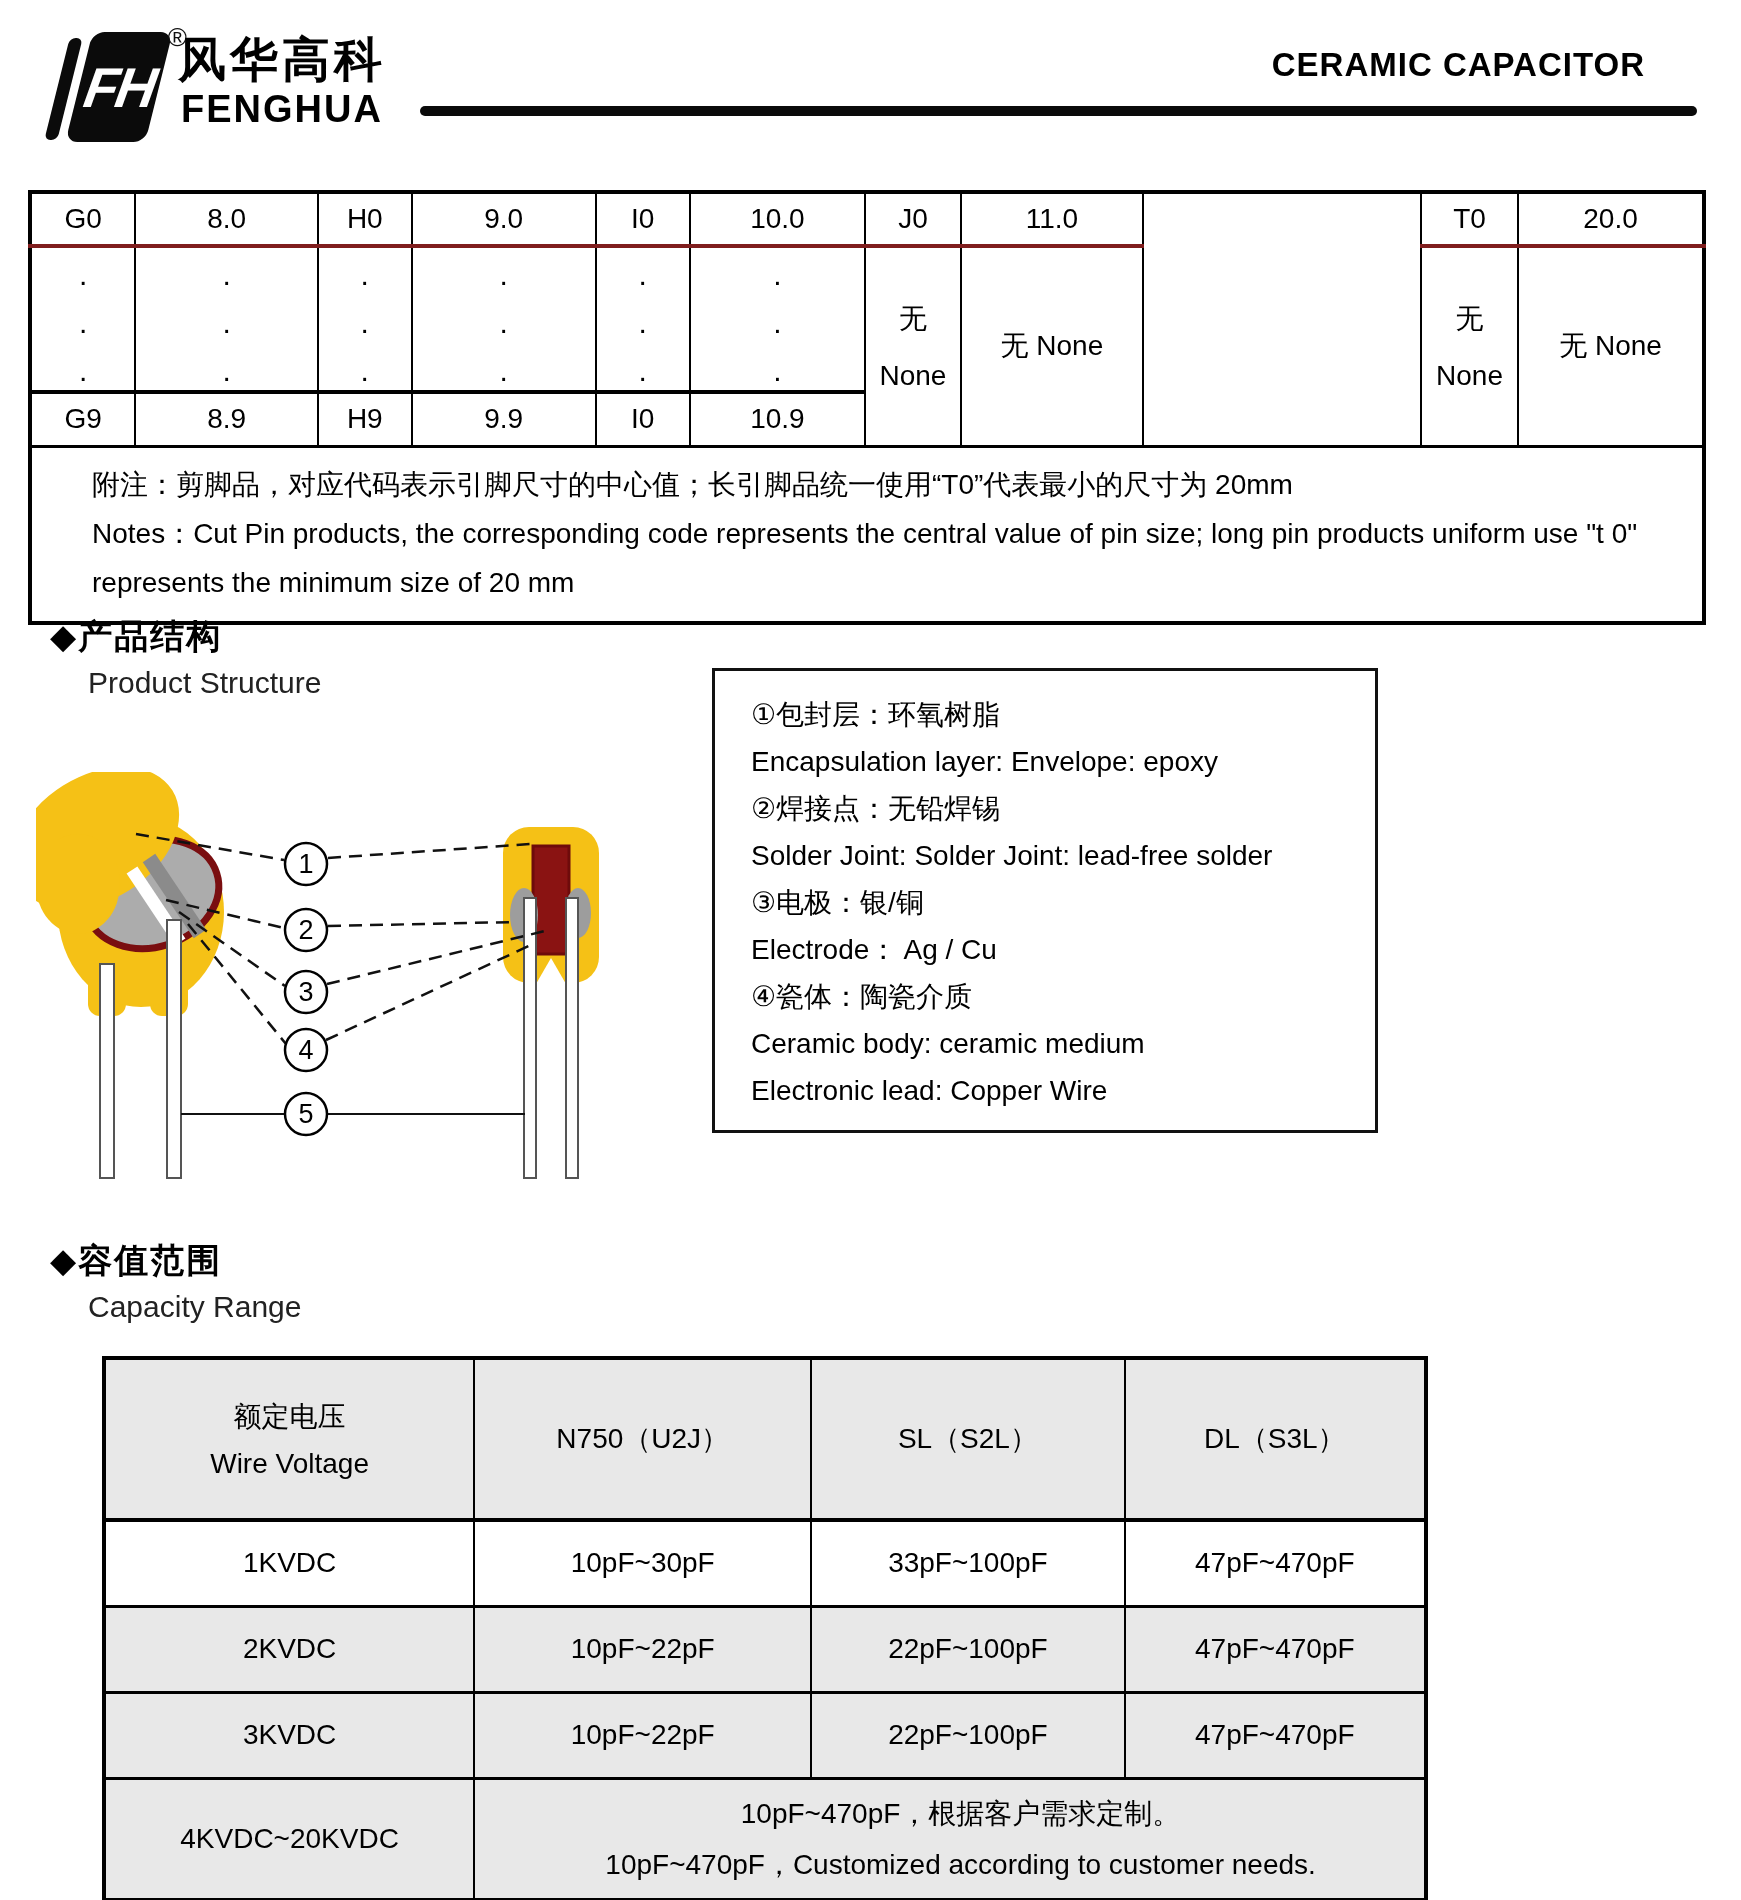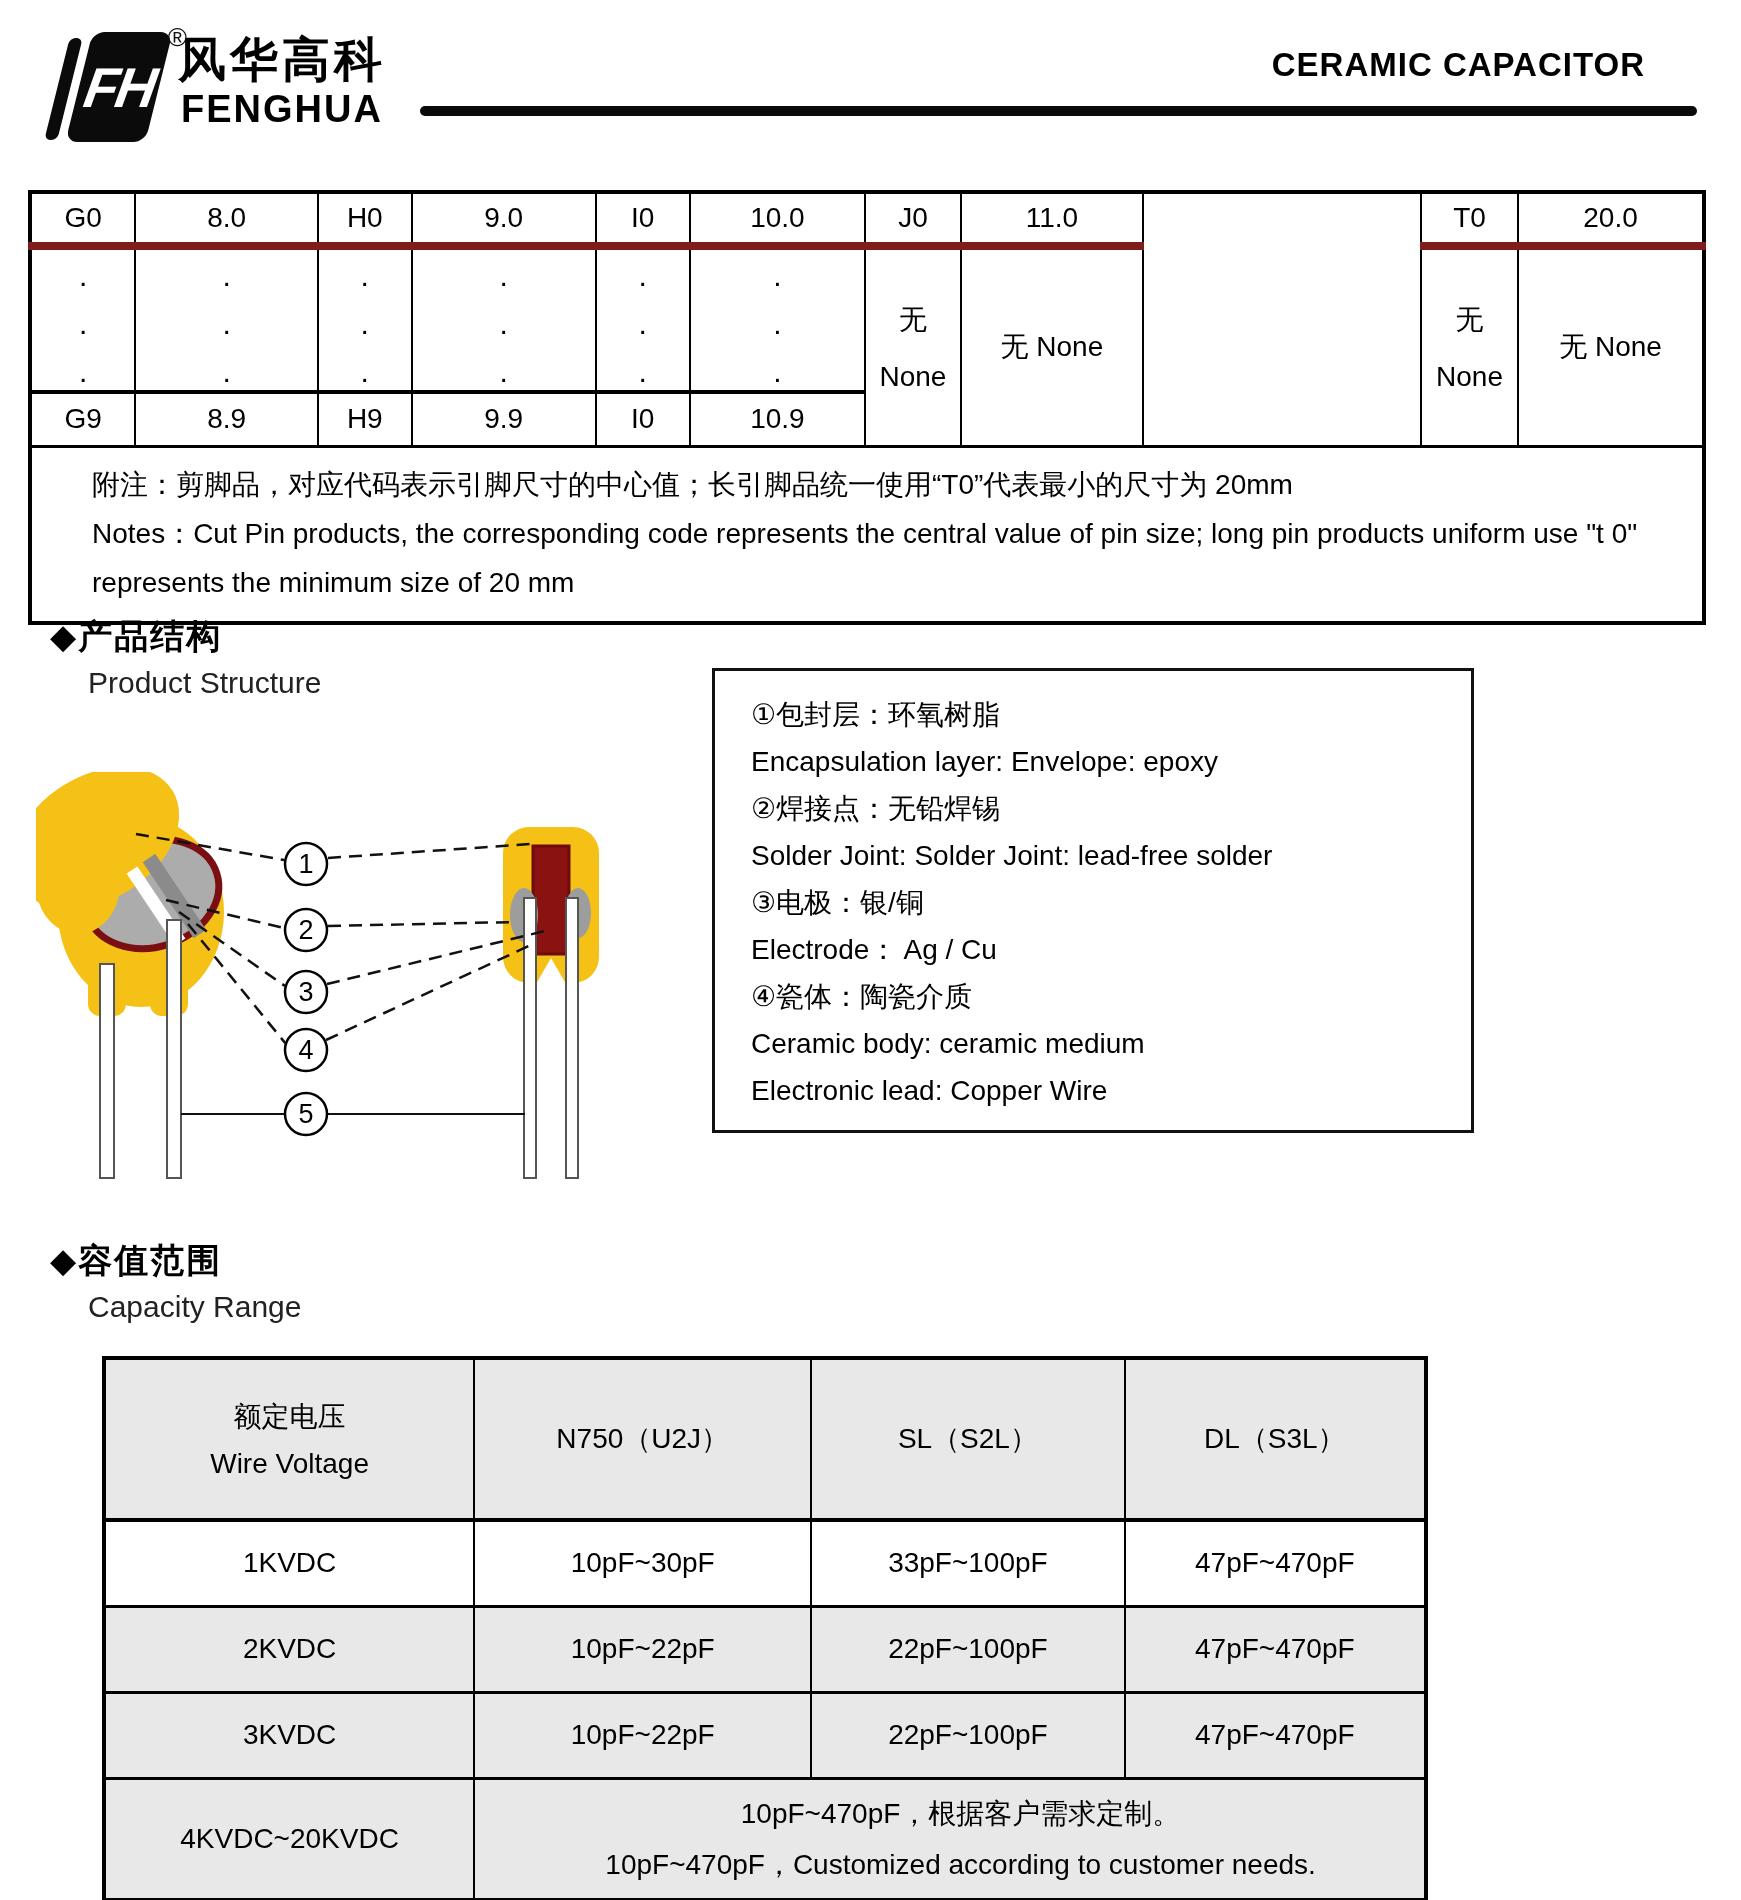--- a/index.html
+++ b/index.html
@@ -26,38 +26,38 @@
   .hdr-rule { left:420px; right:44px; top:106px; height:10px; background:#0a0a0a; border-radius:6px; }
 
   
   .pin-table {
     position:absolute; left:28px; top:190px; width:1678px;
     border-collapse:collapse; table-layout:fixed;
     font-size:28px; border:4px solid #000;
   }
   .pin-table td { border:2px solid #000; text-align:center; vertical-align:middle; padding:0; }
   .pin-table tr.r1 { height:54px; }
-  .pin-table tr.r1 td.hdr-b { border-bottom:8px solid #7f1d1d;text-align:center; }
+  .pin-table tr.r1 td.hdr-b { border-bottom:4px solid #7f1d1d;text-align:center; }
   .pin-table tr.rowdots { height:146px; }
   .dotstack { display:flex; flex-direction:column; justify-content:space-between;
               align-items:center; height:104px; margin:22px auto 14px; }
   .dotstack span { line-height:8px; font-size:30px; }
   .none-stack-inner { display:flex; flex-direction:column; gap:22px; align-items:center; }
   .pin-table tr.r3 { height:54px; }
   .pin-table tr.r3 td { border-top:4px solid #000; }
   .notes-cell { border-top:3px solid #000 !important; text-align:left !important;
                 padding:12px 18px 14px 16px !important; }
   .notes-cell div { font-size:28px; line-height:49px;margin-left:44px; }
 
   
   .sec-head-cn { position:absolute; font-size:34px; font-weight:bold; letter-spacing:2px; }
   .sec-head-en { position:absolute; font-size:30px; color:#222; }
 
   
-  .legend-box { position:absolute; left:712px; top:668px; width:762px;
+  .legend-box { position:absolute; left:712px; top:668px; width:666px;
                 border:3px solid #111; box-sizing:border-box;
                 padding:20px 12px 16px 36px; background:#fff; }
   .legend-box div { font-size:28px; line-height:47px; white-space:nowrap; }
   .diagram-svg { position:absolute; left:36px; top:772px; }
 
   
   .cap-table {
     position:absolute; left:102px; top:1356px; width:1326px;
     border-collapse:collapse; table-layout:fixed;
     font-size:28px; border:4px solid #000;

